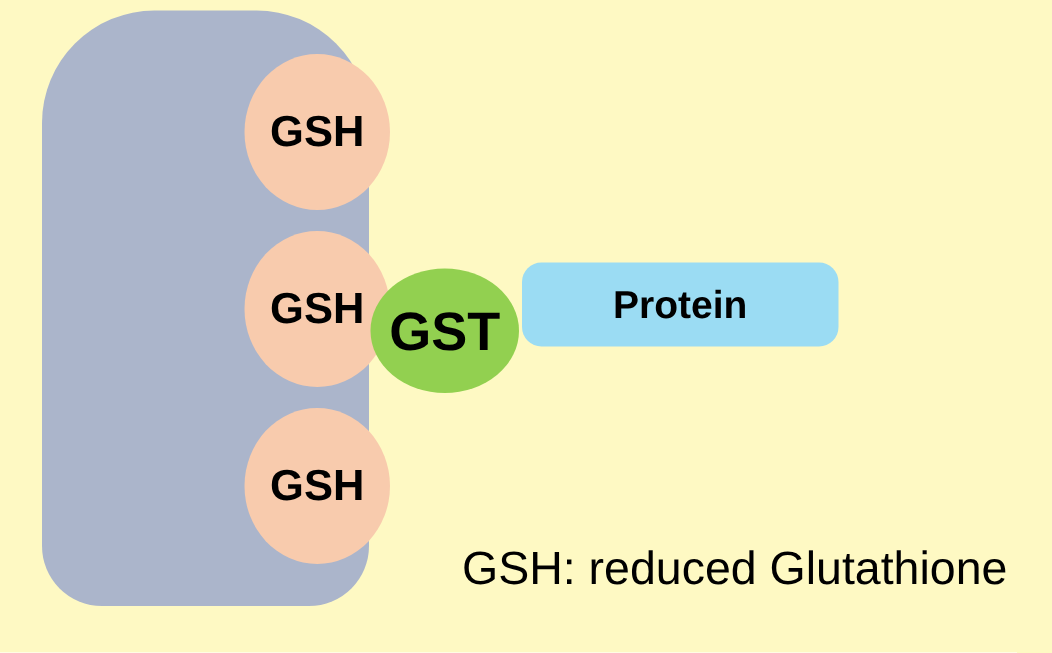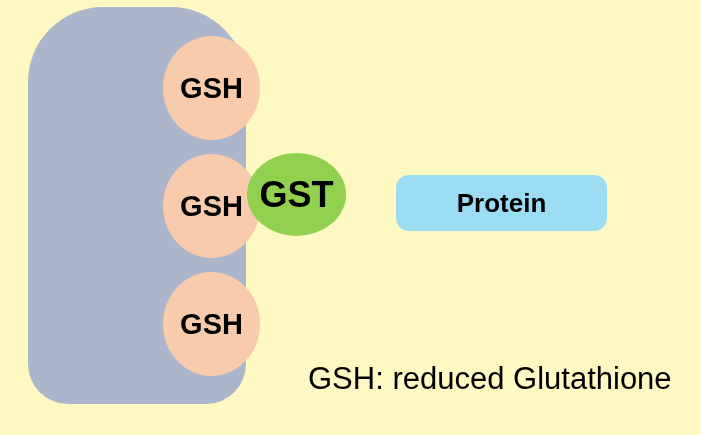--- a/index.html
+++ b/index.html
@@ -41,21 +41,21 @@
   .gsh-circle .label {
     font-weight: bold;
     font-size: 29px;
     line-height: 1;
     letter-spacing: 0px;
   }
   
   .gst-circle {
     position: absolute;
     left: 247px;
-    top: 153px;
+    top: 179px;
     width: 99px;
     height: 83px;
     border-radius: 50%;
     display: flex;
     align-items: center;
     justify-content: center;
   }
   .gst-circle .label {
     font-weight: bold;
     font-size: 36px;
@@ -65,21 +65,20 @@
   .protein-bar {
     position: absolute;
     left: 348px;
     top: 175px;
     width: 211px;
     height: 56px;
     border-radius: 13px;
     display: flex;
     align-items: center;
     justify-content: center;
-    margin-left: 48px;
   }
   .protein-bar .label {
     font-weight: bold;
     font-size: 26px;
     line-height: 1;
   }
   
   .caption {
     position: absolute;
     left: 308px;

